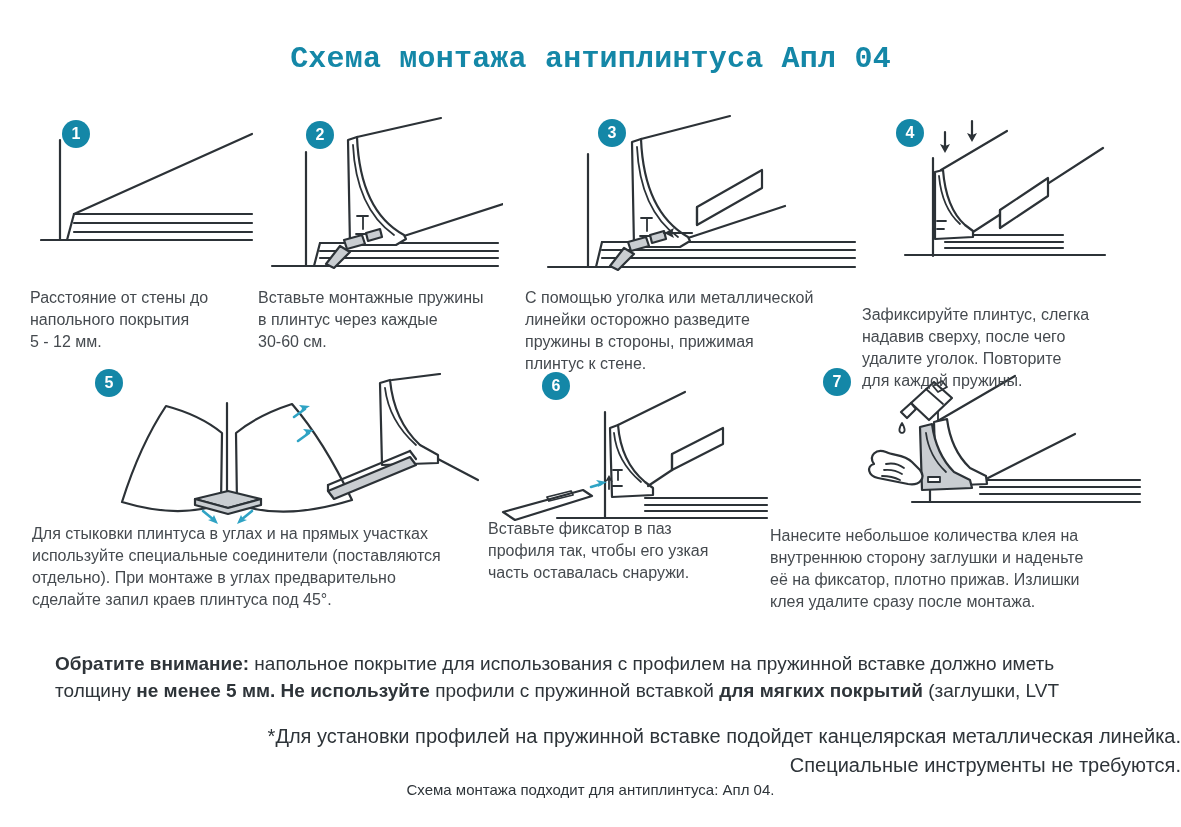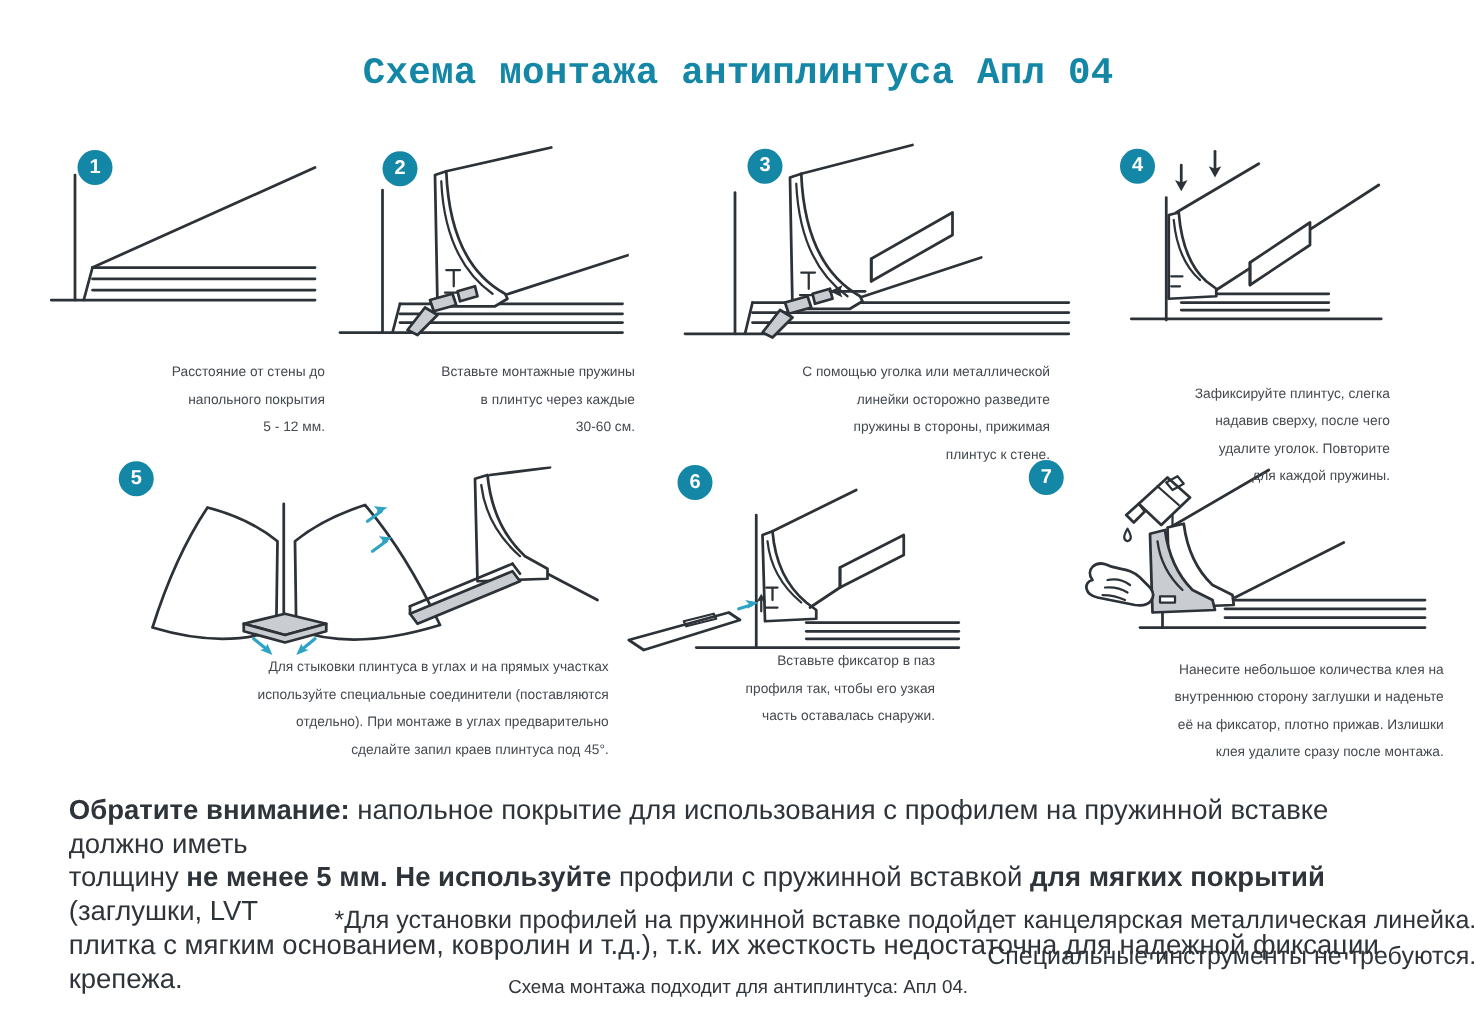--- a/index.html
+++ b/index.html
@@ -21,34 +21,34 @@
     text-align:center;font-size:30px;font-weight:bold;color:var(--accent);
     letter-spacing:.2px;
     font-family:Liberation Mono, monospace;
   }
   .badge{
     position:absolute;width:28px;height:28px;border-radius:50%;
     background:var(--accent);color:#fff;font-weight:bold;font-size:16px;
     display:flex;align-items:center;justify-content:center;
   }
   .caption{
-    position:absolute;text-align:right;font-size:11px;line-height:22px;
+    position:absolute;text-align:left;font-size:16px;line-height:22px;
     color:var(--captxt);white-space:pre-line;
   }
   .drawing{position:absolute;}
   svg .ln{stroke:var(--line);fill:none;stroke-width:2.2;stroke-linejoin:round;stroke-linecap:round;}
   svg .thin{stroke-width:1.8;}
   svg .fw{fill:#ffffff;}
   svg .fg{fill:var(--grey);}
   svg .teal{stroke:var(--arrow);fill:none;stroke-width:2.6;stroke-linejoin:round;stroke-linecap:round;}
   svg .tealfill{fill:var(--arrow);stroke:none;}
   svg .darkfill{fill:var(--line);stroke:none;}
   .notice{
-    position:absolute;left:55px;top:634px;width:1080px;
-    font-size:22px;line-height:27px;color:var(--bodytxt);
+    position:absolute;left:55px;top:650px;width:1080px;
+    font-size:19px;line-height:27px;color:var(--bodytxt);
   }
   .notice .b{font-weight:bold;}
   .foot{
     position:absolute;left:0;top:722px;width:100%;text-align:right;
     font-size:20px;line-height:29px;color:var(--bodytxt);white-space:pre-line;
   }
   .compat{
     position:absolute;left:0;top:781px;width:100%;text-align:center;
     font-size:15px;color:var(--bodytxt);
   }
@@ -222,19 +222,18 @@
 профиля так, чтобы его узкая
 часть оставалась снаружи.</div>
 <div class="caption" style="left:770px;top:525px;width:385px">Нанесите небольшое количества клея на
 внутреннюю сторону заглушки и наденьте
 её на фиксатор, плотно прижав. Излишки
 клея удалите сразу после монтажа.</div>
 
 <div class="notice">
     <div><span class="b">Обратите внимание:</span><span> напольное покрытие для использования с профилем на пружинной вставке должно иметь</span></div>
     <div><span>толщину </span><span class="b">не менее 5 мм. Не используйте</span><span> профили с пружинной вставкой </span><span class="b">для мягких покрытий</span><span> (заглушки, LVT</span></div>
-    <div><span>плитка с мягким основанием, ковролин и т.д.), т.к. их жесткость недостаточна для надежной фиксации крепежа.</span></div>
   </div>
 
 <div class="foot">*Для установки профилей на пружинной вставке подойдет канцелярская металлическая линейка.
 Специальные инструменты не требуются.</div>
 
 <div class="compat">Схема монтажа подходит для антиплинтуса:  Апл 04.</div>
 
 </body></html>

